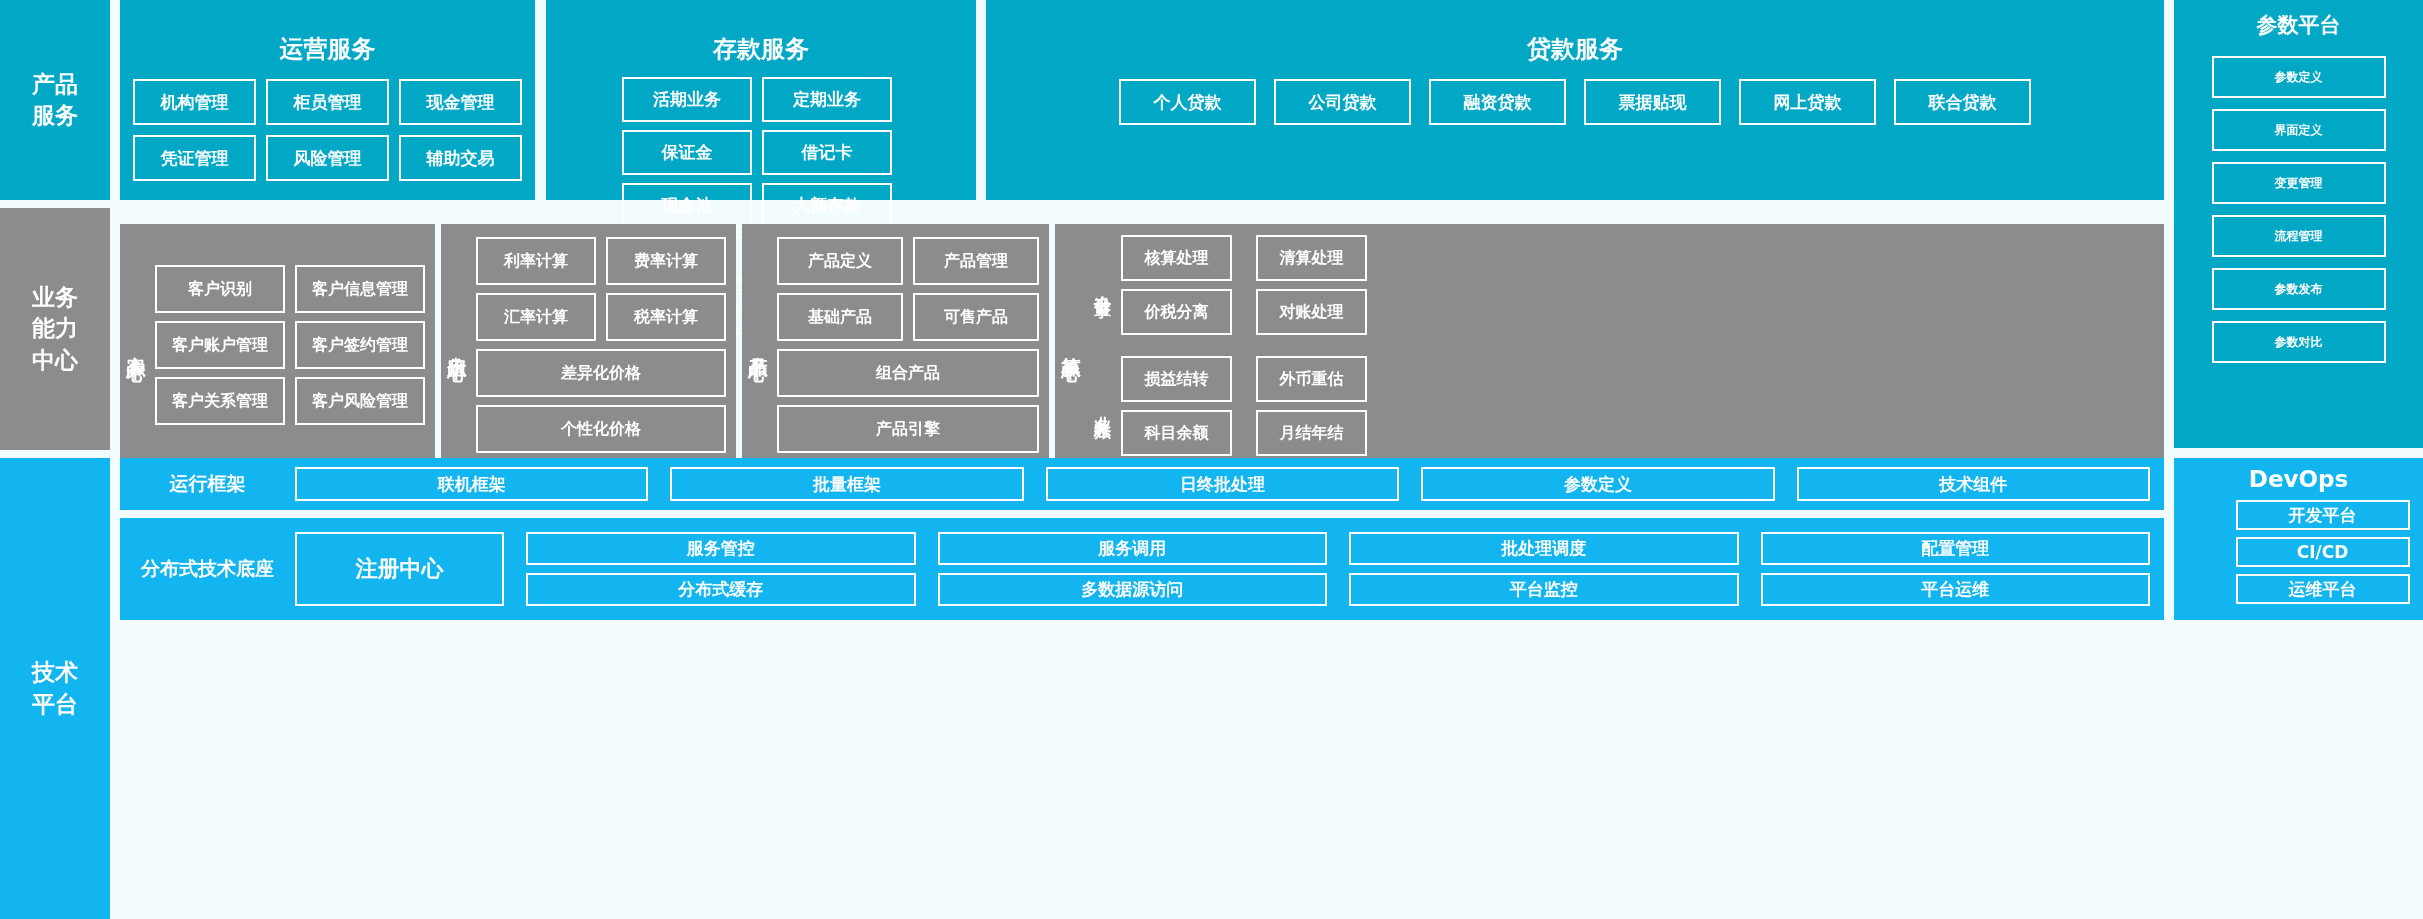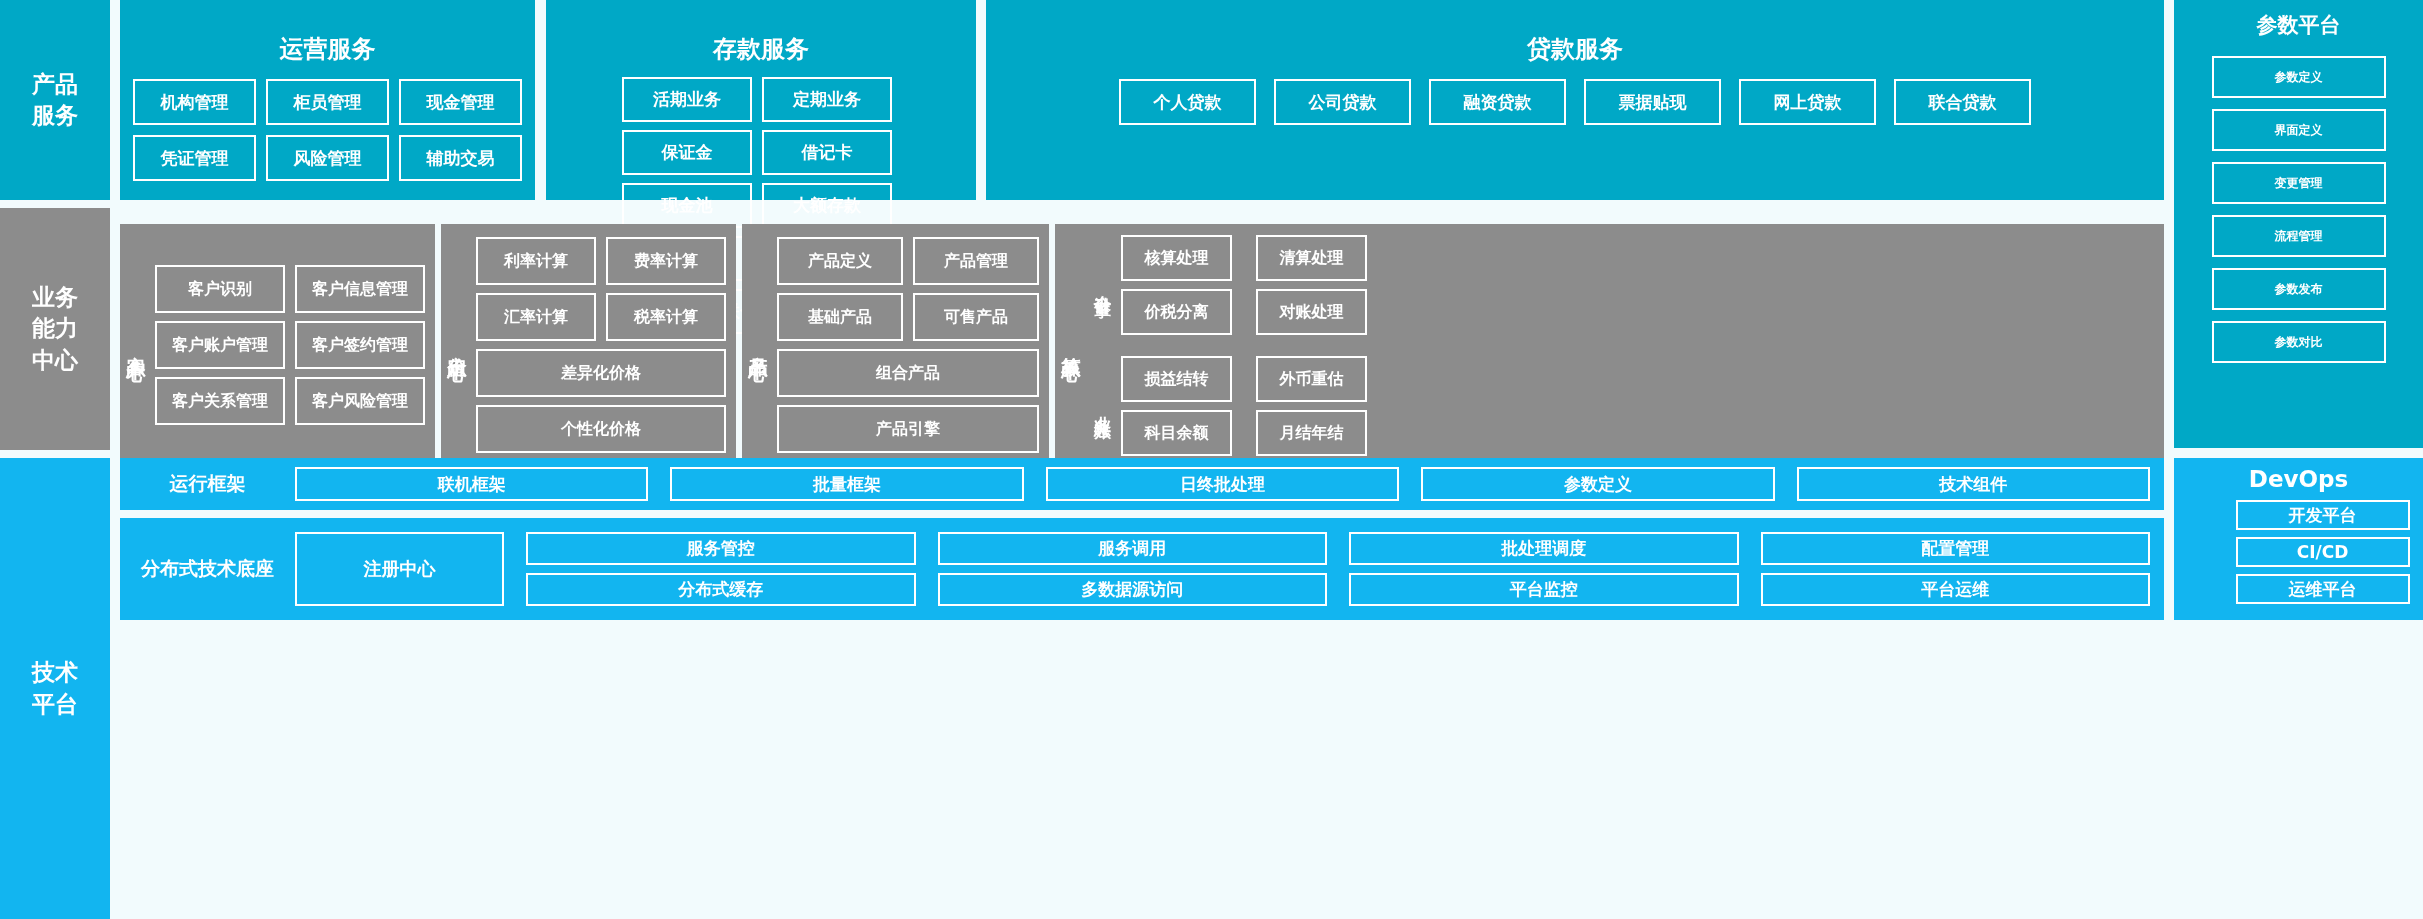--- a/index.html
+++ b/index.html
@@ -116,21 +116,21 @@
   
   #tech-label {
     position: absolute; left: 0; top: 458px; width: 110px; height: 461px;
     font-size: 23px;
   }
   #runtime-band { position: absolute; left: 120px; top: 458px; width: 2044px; height: 52px; display: flex; align-items: center; }
   #base-band    { position: absolute; left: 120px; top: 518px; width: 2044px; height: 102px; display: flex; align-items: center; }
   .band-label { color: #ffffff; font-weight: bold; font-size: 19px; width: 175px; text-align: center; flex: 0 0 175px; }
   .band-items { flex: 1 1 auto; display: flex; align-items: center; gap: 22px; padding-right: 14px; }
   #runtime-band .tile { flex: 1 1 0; height: 34px; font-size: 17px; }
-  #base-band .reg-tile { flex: 0 0 209px; height: 74px; font-size: 18px; }
+  #base-band .reg-tile { flex: 0 0 209px; height: 74px; font-size: 22px; }
   #base-band .stack { flex: 1 1 0; display: flex; flex-direction: column; gap: 8px; }
   #base-band .stack .tile { height: 33px; font-size: 17px; }
 
   
   #devops-panel { position: absolute; left: 2174px; top: 458px; width: 249px; height: 162px; }
   #devops-panel .devops-title { font-size: 23px; padding-top: 8px; font-weight: bold; }
   #devops-panel .dlist { display: flex; flex-direction: column; align-items: center; gap: 7px; padding-top: 8px; }
   #devops-panel .tile { width: 174px; height: 30px; font-size: 17px; margin-left: 48px; }
 </style>
 </head>

